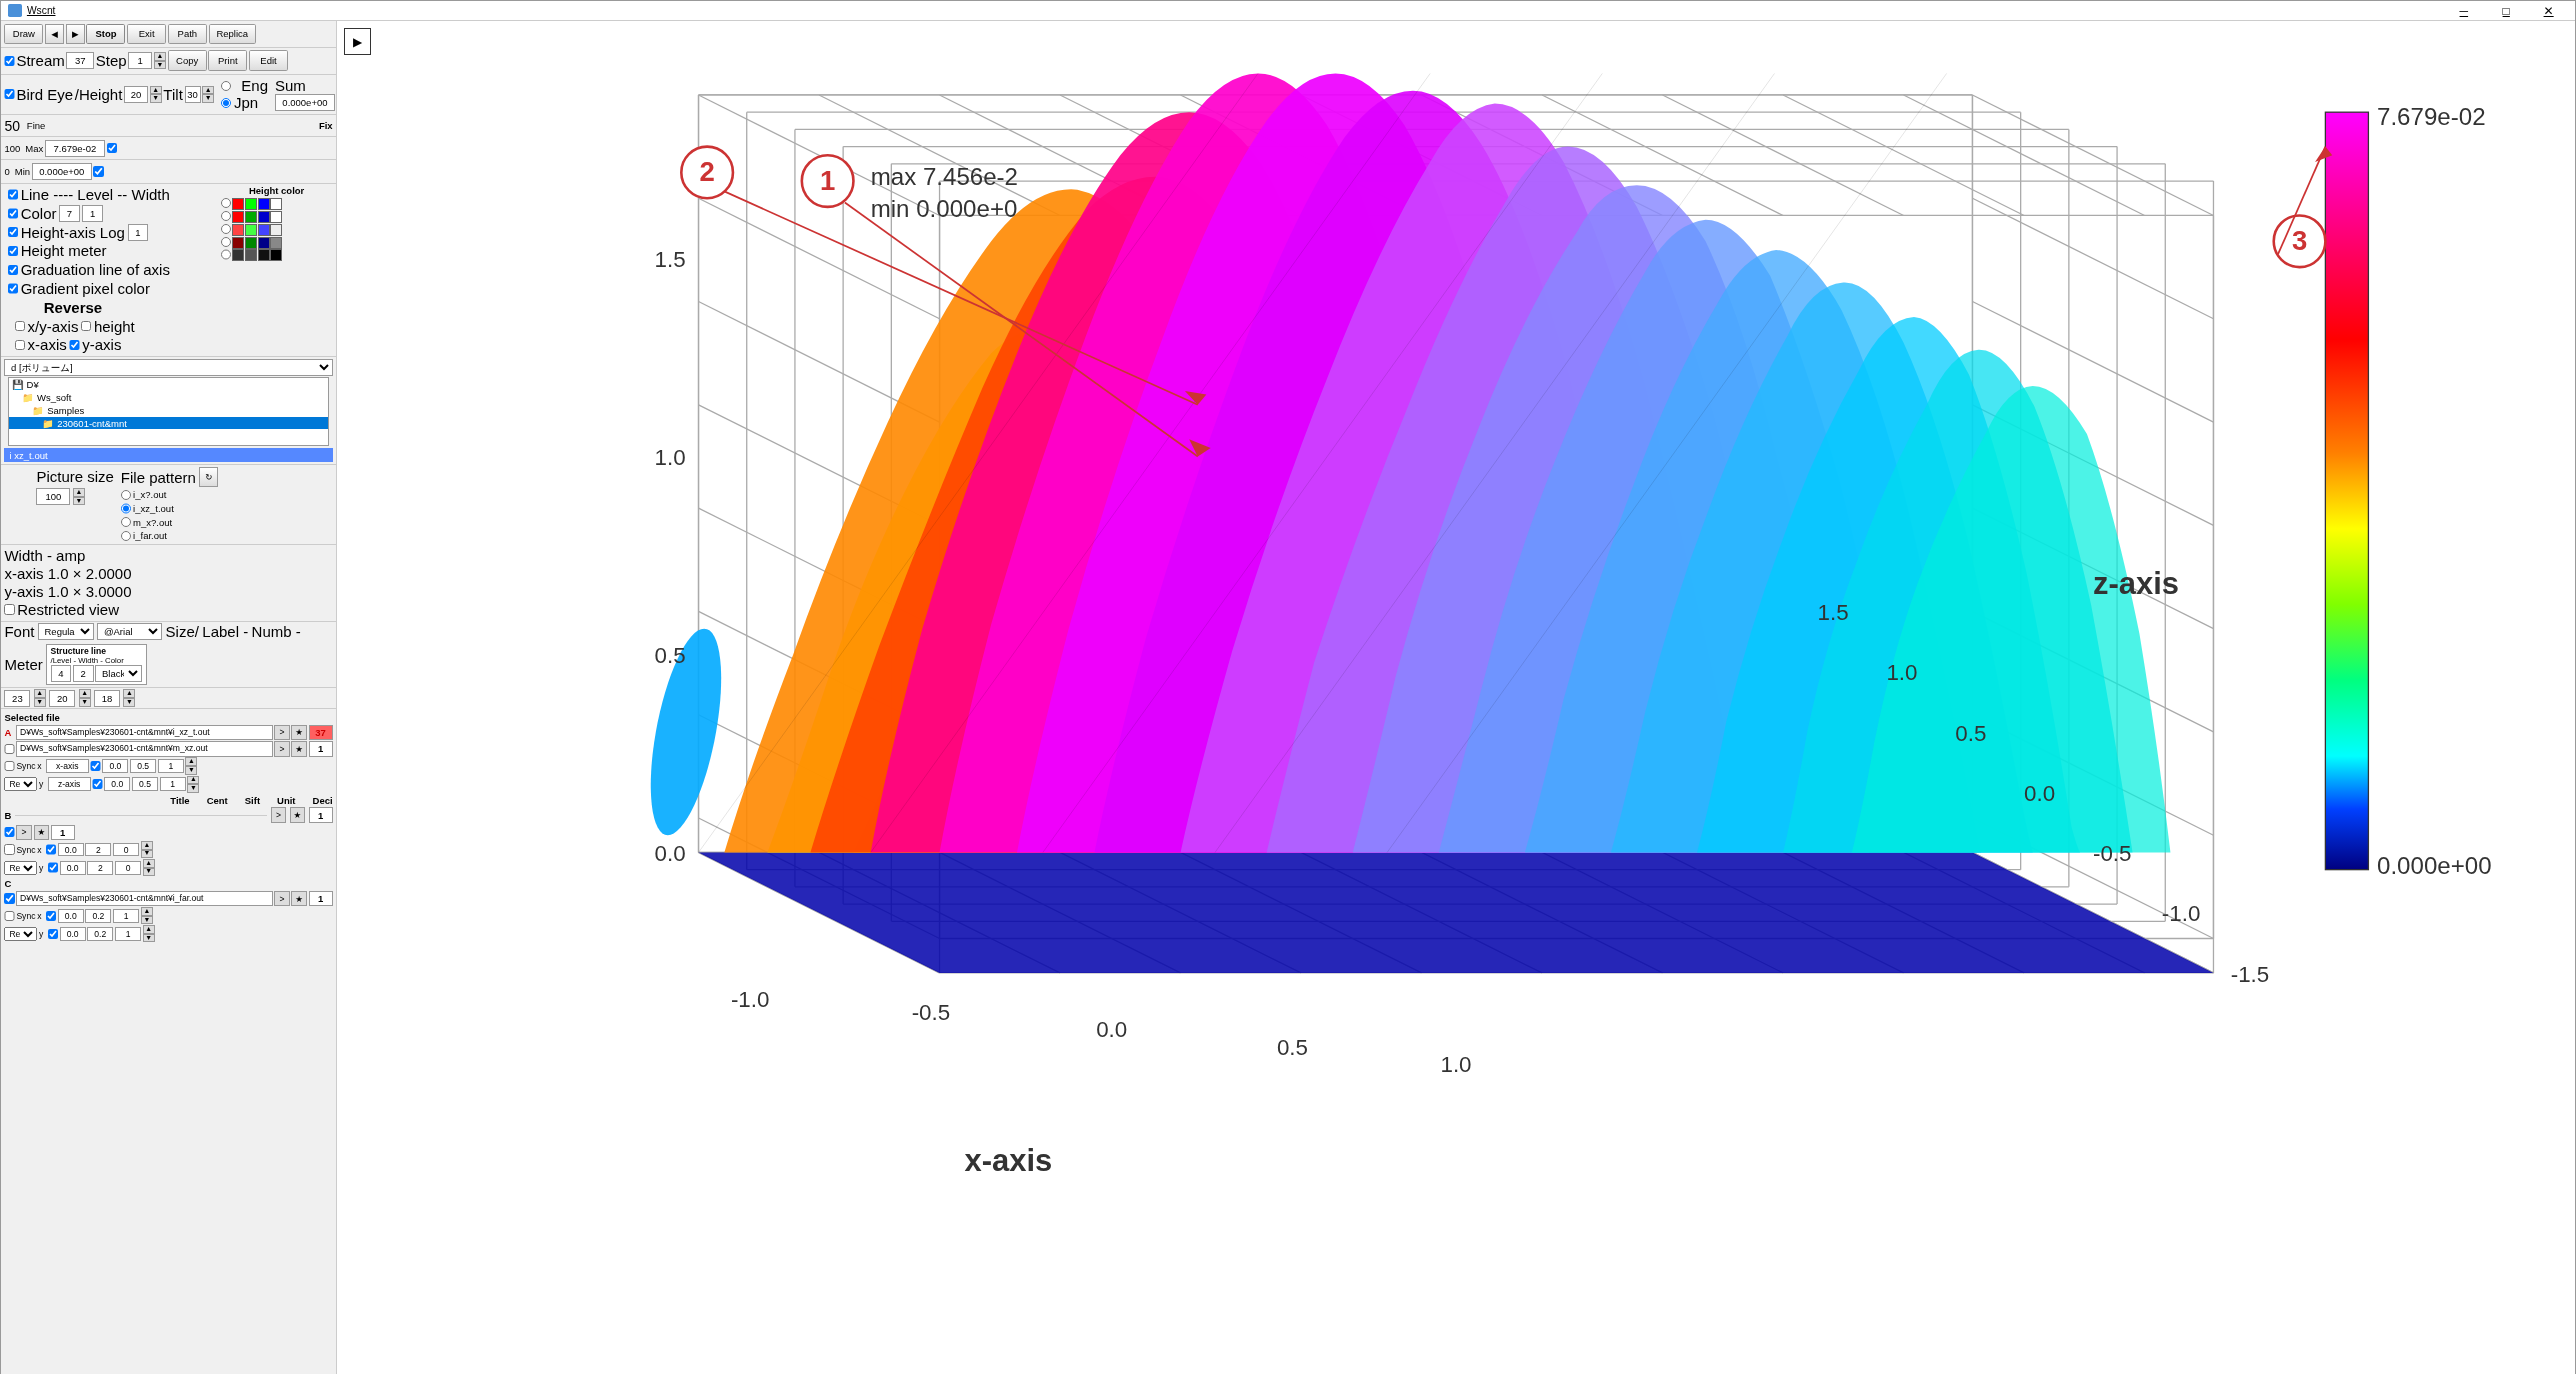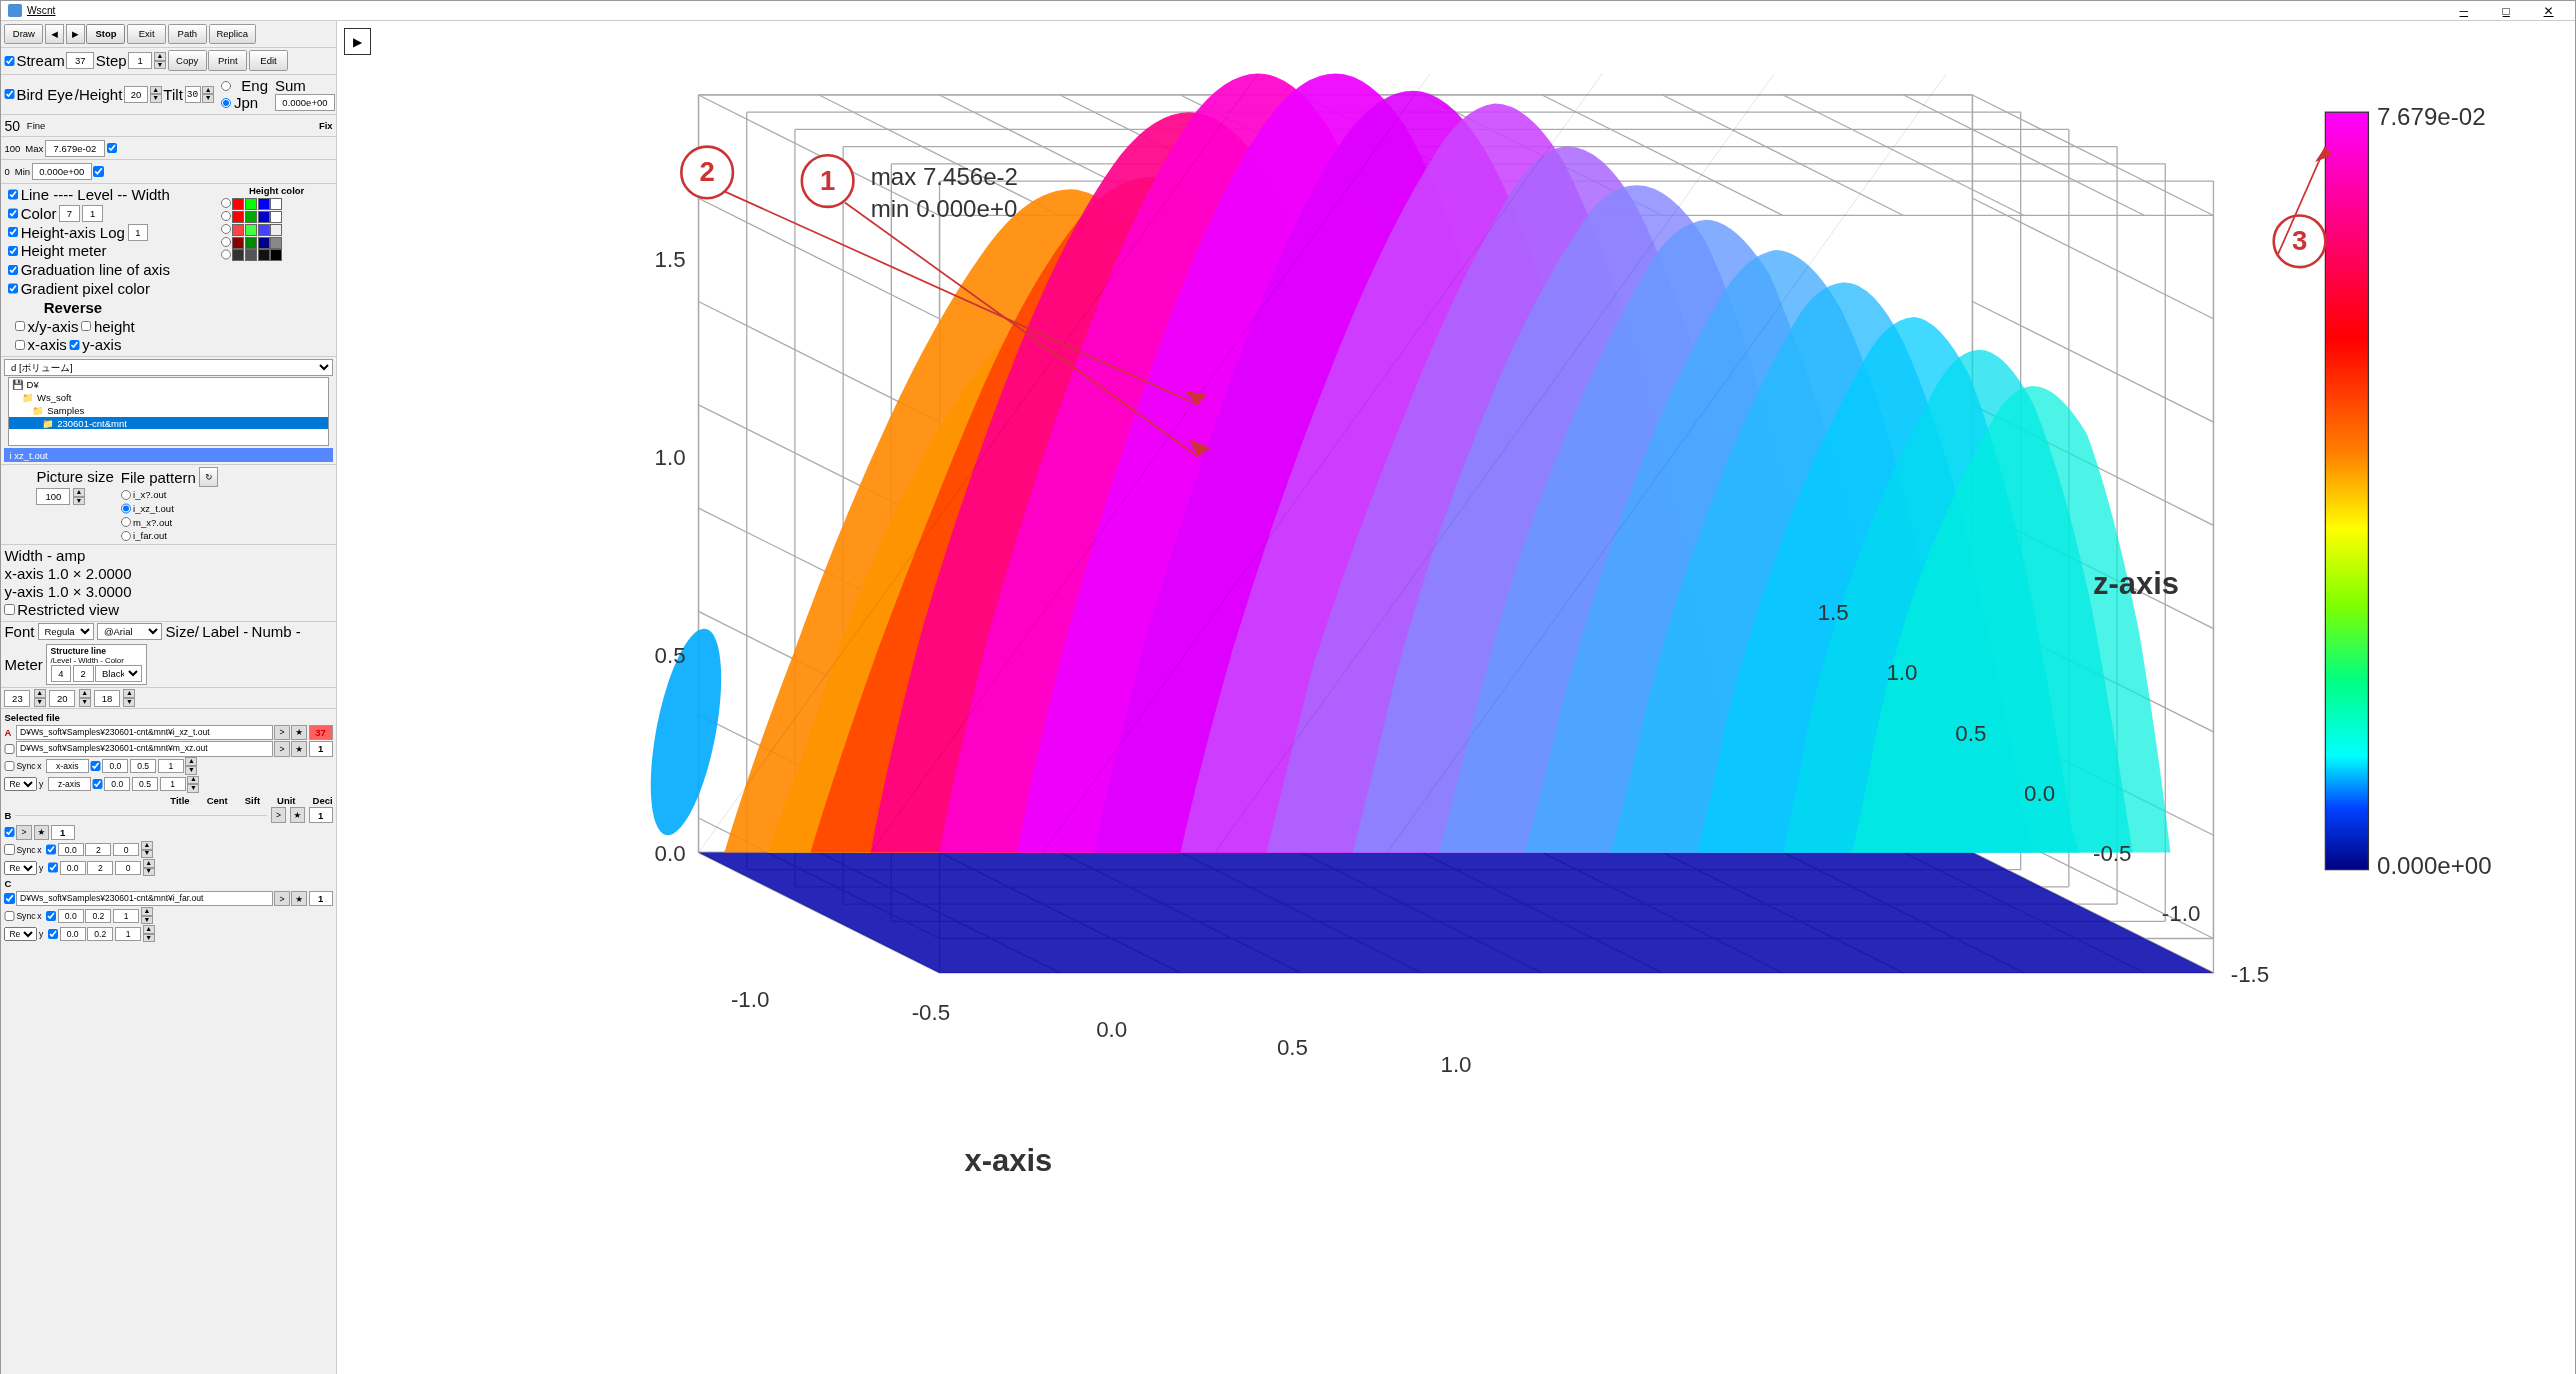--- a/index.html
+++ b/index.html
@@ -116,21 +116,21 @@
       <div class="toolbar-row">
         <input type="checkbox" checked="" style="">
         <span class="check-label">Bird Eye</span>
         <span class="check-label">/Height</span>
         <input class="small-input" type="text" value="20" style="width: 24px;">
         <div class="spin-container">
           <button class="spin-btn">▲</button>
           <button class="spin-btn">▼</button>
         </div>
         <span class="check-label">Tilt</span>
-        <input class="small-input" type="text" value="30" style="width: 16px; font-family: Liberation Mono, monospace;">
+        <input class="small-input" type="text" value="30" style="width: 16px;">
         <div class="spin-container">
           <button class="spin-btn">▲</button>
           <button class="spin-btn">▼</button>
         </div>
         <div style="margin-left:5.2px;">
           <div style="display:flex;align-items:center;gap:10px;justify-content:flex-end;">
             <input type="radio" name="lang" style="">
             <span class="check-label">Eng</span>
           </div>
           <div style="display:flex;align-items:center;gap:2.6px;">

